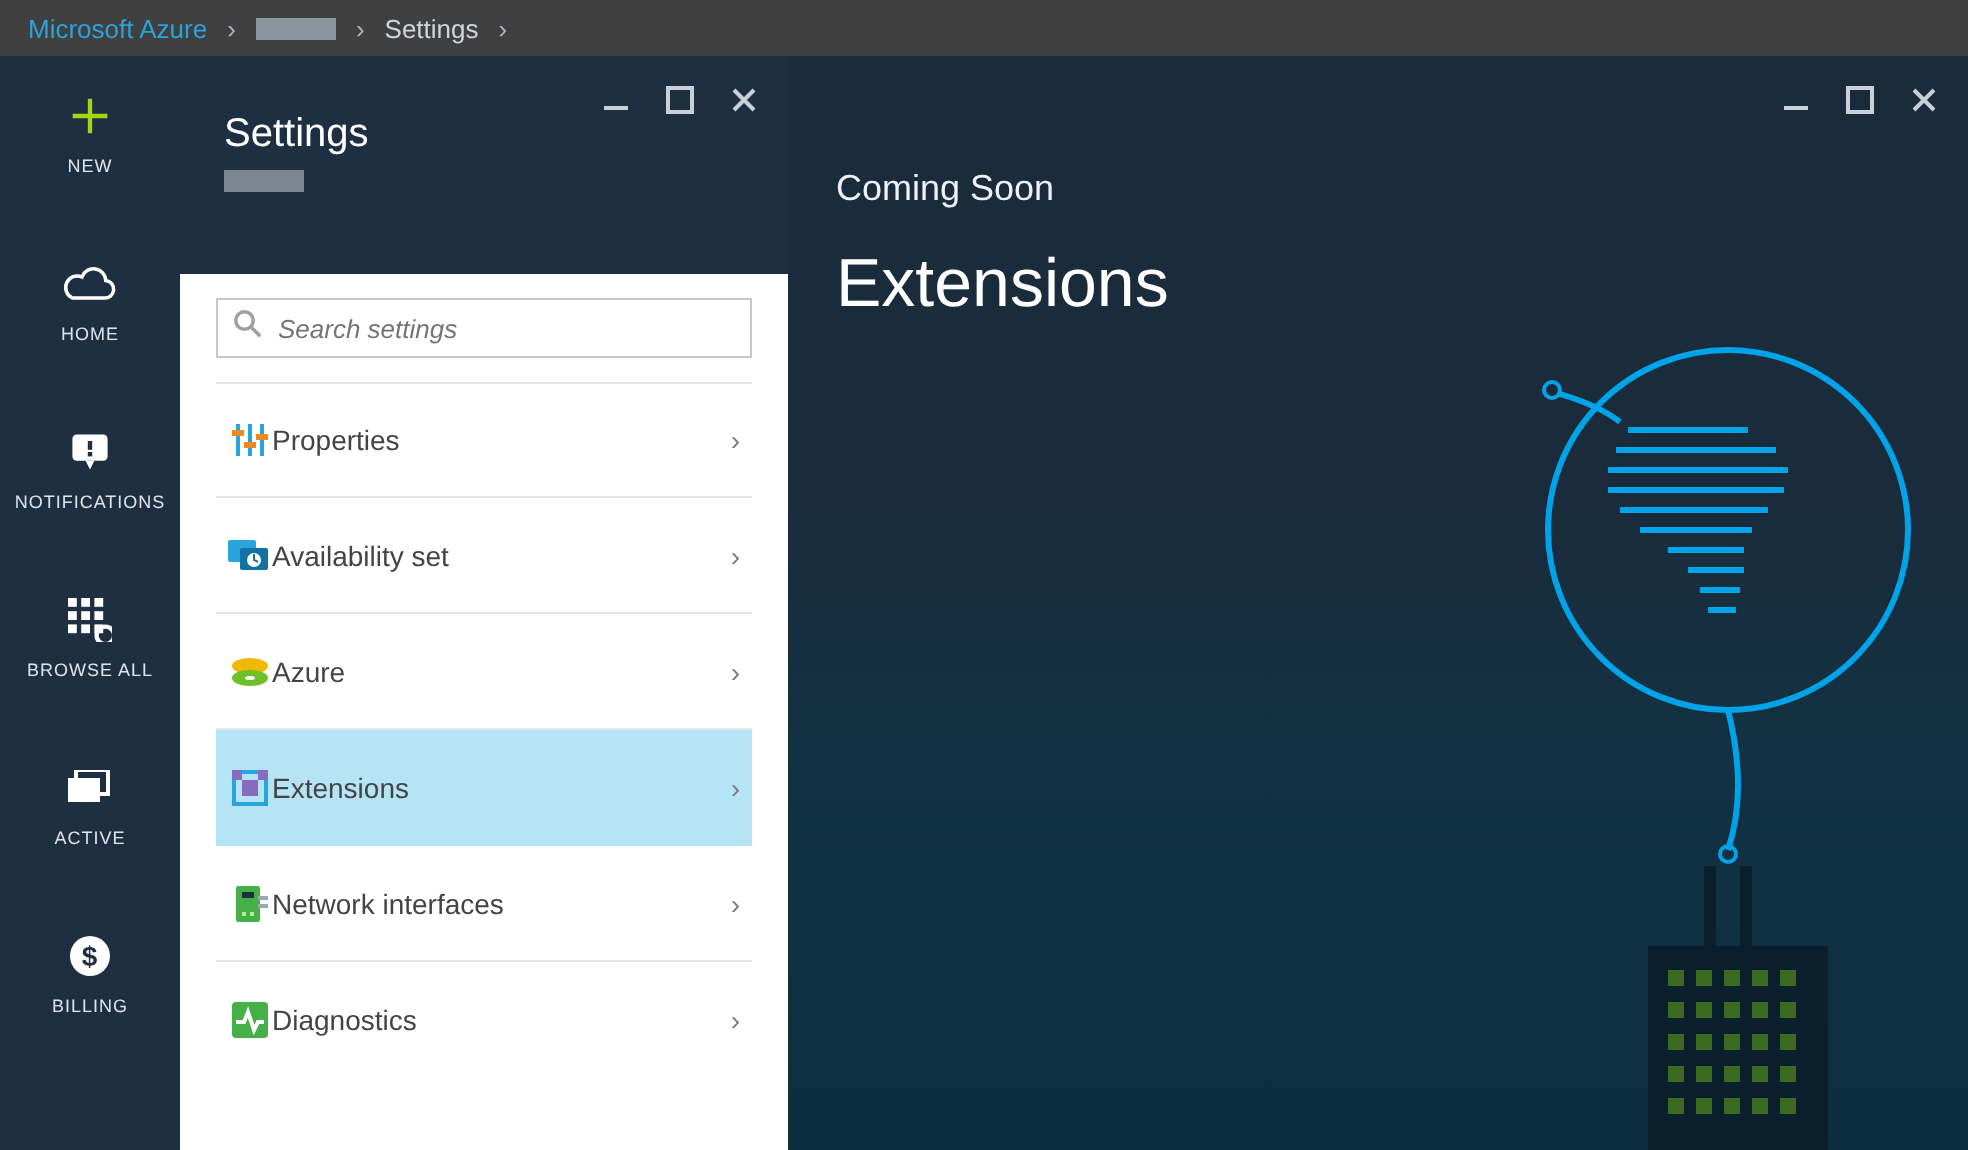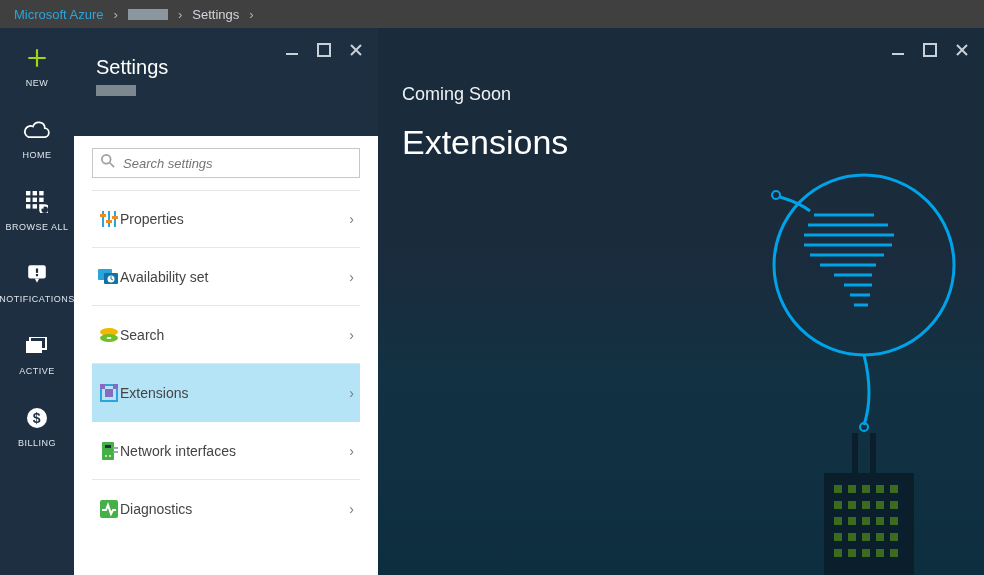--- a/index.html
+++ b/index.html
@@ -32,27 +32,27 @@
     }
 
     
     .shell {
       display: flex;
       height: calc(575px - 28px);
     }
 
     
     .rail {
-      width: 74px;
+      width: 90px;
       background: #1e2f42;
       display: flex;
       flex-direction: column;
       align-items: center;
       padding-top: 16px;
-      gap: 28px;
+      gap: 40px;
     }
     .rail-item {
       display: flex;
       flex-direction: column;
       align-items: center;
       gap: 6px;
       width: 100%;
       cursor: pointer;
       font-size: 9px;
       letter-spacing: 0.5px;
@@ -200,20 +200,31 @@
       </span>
       <span>NEW</span>
     </div>
     <div class="rail-item">
       <span class="rail-icon">
         <svg viewBox="0 0 32 20" width="30" height="20">
             <path d="M25 8a7 7 0 0 0-13.6-2A6 6 0 0 0 6 18h18a5 5 0 0 0 1-10z" fill="none" stroke="#fff" stroke-width="2"></path>
           </svg>
       </span>
       <span>HOME</span>
+    </div>
+    <div class="rail-item">
+      <span class="rail-icon">
+        <svg viewBox="0 0 20 20" width="22" height="22">
+            <rect x="2" y="2" width="16" height="12" rx="2" fill="#fff"></rect>
+            <path d="M8 14l2 4 2-4z" fill="#fff"></path>
+            <rect x="9" y="5" width="2" height="4" fill="#1e2f42"></rect>
+            <rect x="9" y="10" width="2" height="2" fill="#1e2f42"></rect>
+          </svg>
+      </span>
+      <span>NOTIFICATIONS</span>
     </div>
     <div class="rail-item">
       <span class="rail-icon">
         <svg viewBox="0 0 20 20" width="22" height="22">
           <rect x="0" y="0" width="4" height="4" fill="#fff"></rect>
             <rect x="6" y="0" width="4" height="4" fill="#fff"></rect>
             <rect x="12" y="0" width="4" height="4" fill="#fff"></rect>
           <rect x="0" y="6" width="4" height="4" fill="#fff"></rect>
             <rect x="6" y="6" width="4" height="4" fill="#fff"></rect>
             <rect x="12" y="6" width="4" height="4" fill="#fff"></rect>
@@ -221,31 +232,20 @@
             <rect x="6" y="12" width="4" height="4" fill="#fff"></rect>
             <rect x="12" y="12" width="4" height="4" fill="#fff"></rect>
           <circle cx="17" cy="17" r="4" fill="none" stroke="#fff" stroke-width="2"></circle>
             <line x1="20" y1="20" x2="23" y2="23" stroke="#fff" stroke-width="2"></line>
         </svg>
       </span>
       <span>BROWSE ALL</span>
     </div>
     <div class="rail-item">
       <span class="rail-icon">
-        <svg viewBox="0 0 20 20" width="22" height="22">
-            <rect x="2" y="2" width="16" height="12" rx="2" fill="#fff"></rect>
-            <path d="M8 14l2 4 2-4z" fill="#fff"></path>
-            <rect x="9" y="5" width="2" height="4" fill="#1e2f42"></rect>
-            <rect x="9" y="10" width="2" height="2" fill="#1e2f42"></rect>
-          </svg>
-      </span>
-      <span>NOTIFICATIONS</span>
-    </div>
-    <div class="rail-item">
-      <span class="rail-icon">
         <svg viewBox="0 0 22 18" width="22" height="18">
             <rect x="0" y="4" width="16" height="12" fill="#fff"></rect>
             <rect x="4" y="0" width="16" height="12" fill="none" stroke="#fff" stroke-width="2"></rect>
           </svg>
       </span>
       <span>ACTIVE</span>
     </div>
     <div class="rail-item">
       <span class="rail-icon">
         <svg viewBox="0 0 22 22" width="22" height="22">
@@ -325,21 +325,21 @@
         </div>
 
         <div class="list-item">
           <span class="li-icon">
             <svg width="22" height="18" viewBox="0 0 22 18">
               <ellipse cx="11" cy="6" rx="9" ry="4" fill="#f0b800"></ellipse>
               <ellipse cx="11" cy="12" rx="9" ry="4" fill="#6fbf2b"></ellipse>
               <ellipse cx="11" cy="12" rx="2.5" ry="1" fill="#fff"></ellipse>
             </svg>
           </span>
-          <span class="li-label">Search</span>
+          <span class="li-label">Azure</span>
           <span class="li-arrow">›</span>
         </div>
 
         <div class="list-item selected">
           <span class="li-icon">
             <svg width="22" height="22" viewBox="0 0 22 22">
               <rect x="3" y="3" width="16" height="16" fill="none" stroke="#2aa4dc" stroke-width="2"></rect>
               <rect x="7" y="7" width="8" height="8" fill="#876bc2"></rect>
               <rect x="2" y="2" width="5" height="5" fill="#876bc2"></rect>
               <rect x="15" y="2" width="5" height="5" fill="#876bc2"></rect>

